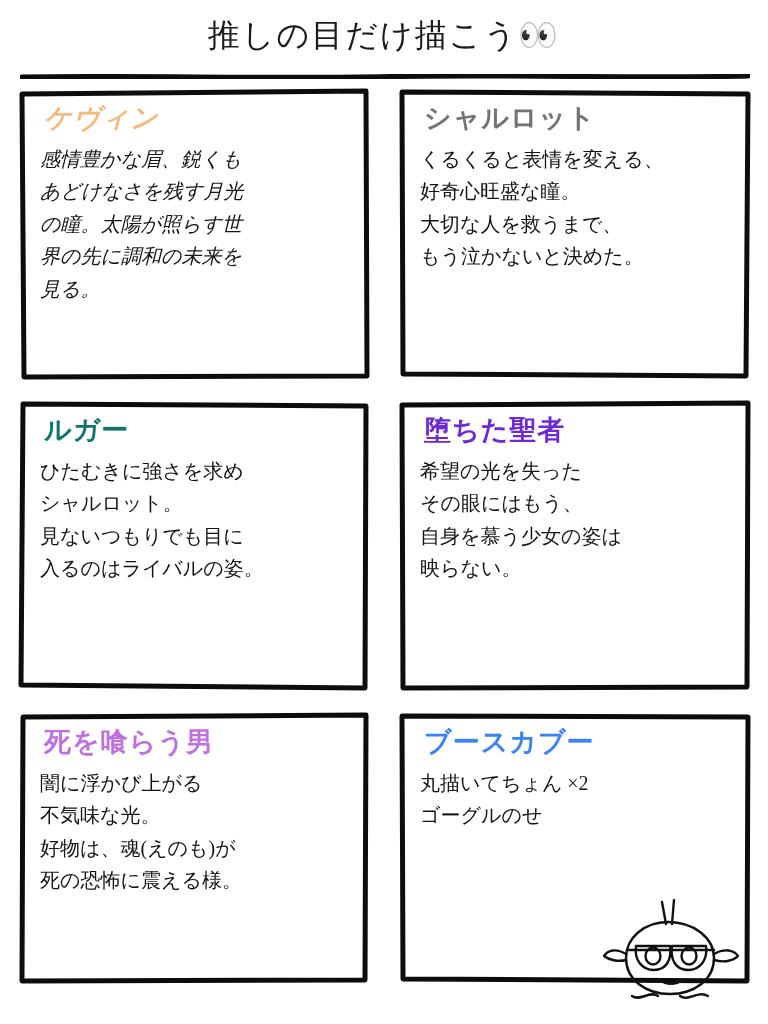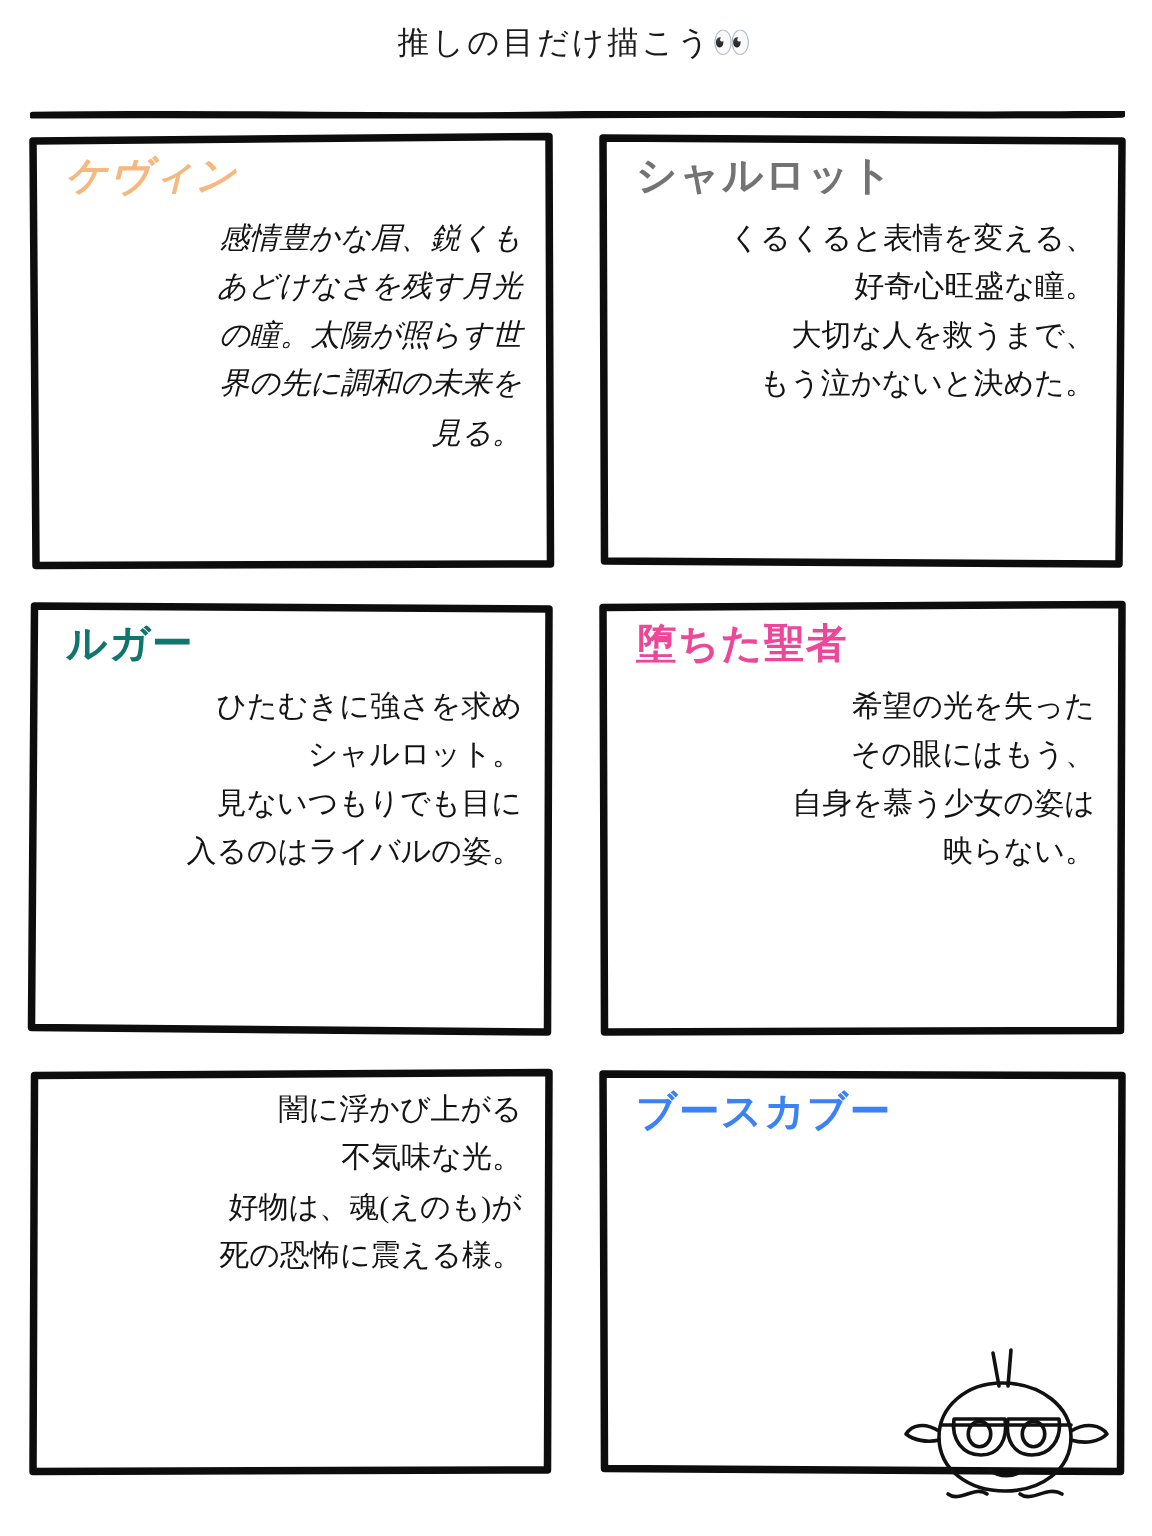--- a/index.html
+++ b/index.html
@@ -26,21 +26,21 @@
   .title-wrap {
     position: absolute;
     left: 0;
     top: 14px;
     width: 768px;
     text-align: center;
   }
   .title {
     display: inline-block;
     font-family: "DejaVu Sans", sans-serif;
-    font-size: 21px;
+    font-size: 32px;
     letter-spacing: 2px;
     color: #1b1b1b;
     font-weight: 400;
   }
   
   .title-rule {
     position: absolute;
     left: 20px;
     top: 74px;
     width: 730px;
@@ -79,21 +79,21 @@
     font-size: 27px;
     line-height: 1.15;
     margin: 2px 0 10px 10px;
     letter-spacing: 1px;
   }
   .card-body {
     font-family: "Liberation Serif", serif;
     font-size: 20px;
     line-height: 1.62;
     color: #141414;
-    text-align: right;
+    text-align: left;
     padding: 0 6px;
     white-space: pre-line;
   }
 
   
   #card-0 { left: 0px;   top: 0px;   width: 352px; height: 292px; font-style: italic; }
   #card-1 { left: 380px; top: 0px;   width: 354px; height: 292px; }
   #card-2 { left: 0px;   top: 312px; width: 352px; height: 292px; }
   #card-3 { left: 380px; top: 312px; width: 354px; height: 292px; }
   #card-4 { left: 0px;   top: 624px; width: 352px; height: 272px; }
@@ -175,46 +175,49 @@
 見ないつもりでも目に
 入るのはライバルの姿。</div>
       </div>
     </div>
 
     <div class="card" id="card-3">
       <svg class="frame" viewBox="0 0 354 292" preserveAspectRatio="none">
         <path class="frame-path" d="M4,5 L350,3 L349,287 L5,288 Z"></path>
       </svg>
       <div class="card-inner">
-        <div class="card-title" style="color:#ec4899;">堕ちた聖者</div>
+        <div class="card-title" style="color:#6d28d9;">堕ちた聖者</div>
         <div class="card-body">希望の光を失った
 その眼にはもう、
 自身を慕う少女の姿は
 映らない。</div>
       </div>
     </div>
 
     <div class="card" id="card-4">
       <svg class="frame" viewBox="0 0 352 272" preserveAspectRatio="none">
         <path class="frame-path" d="M5,5 L348,3 L347,268 L4,269 Z"></path>
       </svg>
       <div class="card-inner">
+        <div class="card-title" style="color:#c06fe0;">死を喰らう男</div>
         <div class="card-body">闇に浮かび上がる
 不気味な光。
 好物は、魂(えのも)が
 死の恐怖に震える様。</div>
       </div>
     </div>
 
     <div class="card" id="card-5">
       <svg class="frame" viewBox="0 0 354 272" preserveAspectRatio="none">
         <path class="frame-path" d="M4,4 L350,5 L349,269 L5,267 Z"></path>
       </svg>
       <div class="card-inner">
         <div class="card-title" style="color:#3b82f6;">ブースカブー</div>
+        <div class="card-body">丸描いてちょん ×2
+ゴーグルのせ</div>
       </div>
     </div>
 
   </div>
 
   <svg class="doodle" viewBox="0 0 150 130">
     <g fill="none" stroke="#111111" stroke-width="2.4" stroke-linecap="round" stroke-linejoin="round">
 
       <path d="M66,18 L70,40"></path>
       <path d="M78,16 L76,40"></path>

